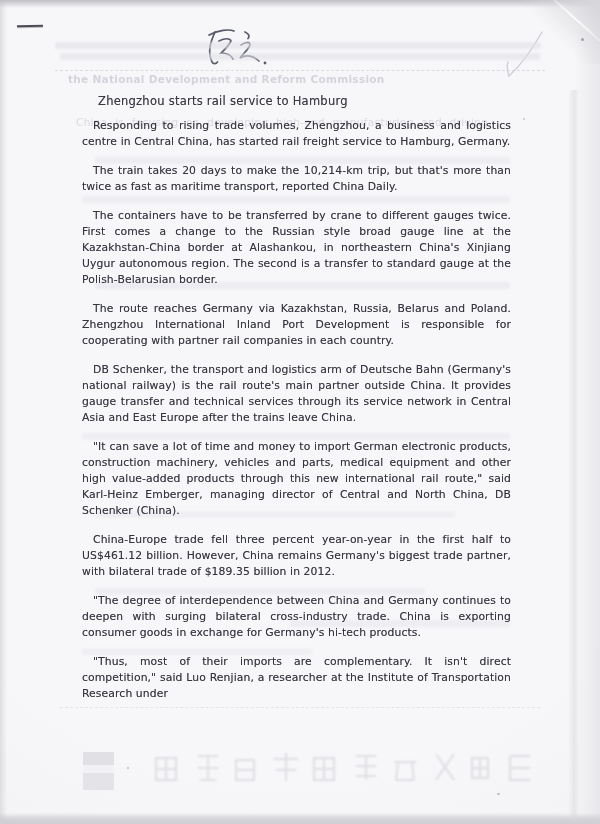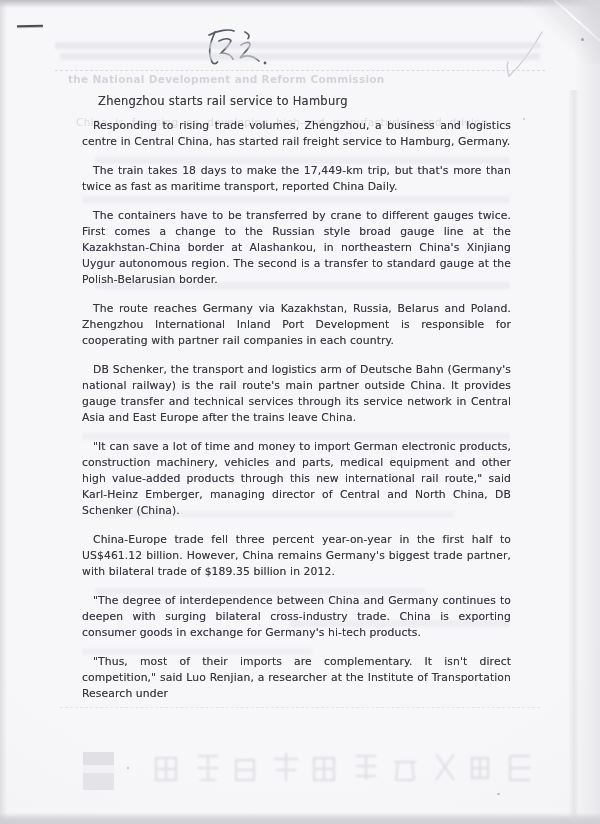--- a/index.html
+++ b/index.html
@@ -107,21 +107,21 @@
   <div class="gbar" style="left:95px;top:511px;width:360px;opacity:.32;"></div>
   <div class="gbar" style="left:95px;top:588px;width:330px;opacity:.38;"></div>
   <div class="gbar" style="left:290px;top:620px;width:220px;opacity:.38;"></div>
   <div class="gbar" style="left:82px;top:648px;width:230px;opacity:.32;"></div>
   <div class="grule" style="left:60px;top:707px;width:480px;opacity:.55;"></div>
 
   <h1 class="title">Zhengzhou starts rail service to Hamburg</h1>
 
   <div class="body-col">
     <p>Responding to rising trade volumes, Zhengzhou, a business and logistics centre in Central China, has started rail freight service to Hamburg, Germany.</p>
-    <p>The train takes 18 days to make the 17,449-km trip, but that's more than twice as fast as maritime transport, reported China Daily.</p>
+    <p>The train takes 20 days to make the 10,214-km trip, but that's more than twice as fast as maritime transport, reported China Daily.</p>
     <p>The containers have to be transferred by crane to different gauges twice. First comes a change to the Russian style broad gauge line at the Kazakhstan-China border at Alashankou, in northeastern China's Xinjiang Uygur autonomous region. The second is a transfer to standard gauge at the Polish-Belarusian border.</p>
     <p>The route reaches Germany via Kazakhstan, Russia, Belarus and Poland. Zhengzhou International Inland Port Development is responsible for cooperating with partner rail companies in each country.</p>
     <p>DB Schenker, the transport and logistics arm of Deutsche Bahn (Germany's national railway) is the rail route's main partner outside China. It provides gauge transfer and technical services through its service network in Central Asia and East Europe after the trains leave China.</p>
     <p>"It can save a lot of time and money to import German electronic products, construction machinery, vehicles and parts, medical equipment and other high value-added products through this new international rail route," said Karl-Heinz Emberger, managing director of Central and North China, DB Schenker (China).</p>
     <p>China-Europe trade fell three percent year-on-year in the first half to US$461.12 billion. However, China remains Germany's biggest trade partner, with bilateral trade of $189.35 billion in 2012.</p>
     <p>"The degree of interdependence between China and Germany continues to deepen with surging bilateral cross-industry trade. China is exporting consumer goods in exchange for Germany's hi-tech products.</p>
     <p>"Thus, most of their imports are complementary. It isn't direct competition," said Luo Renjian, a researcher at the Institute of Transportation Research under</p>
   </div>
 
   <div class="gblock"></div>

